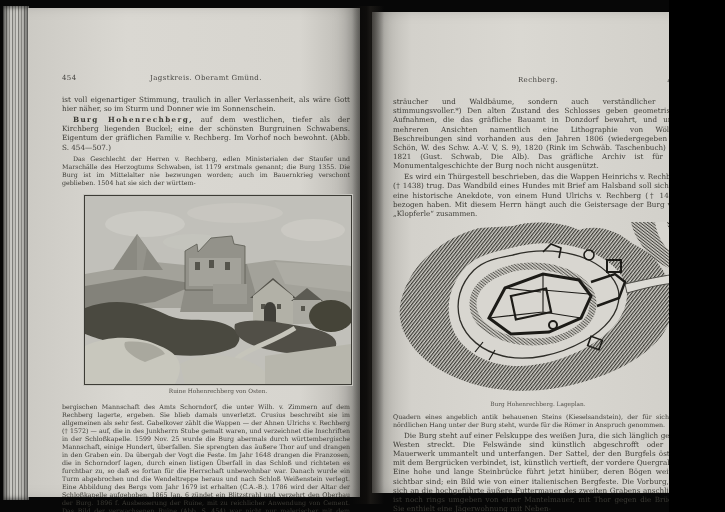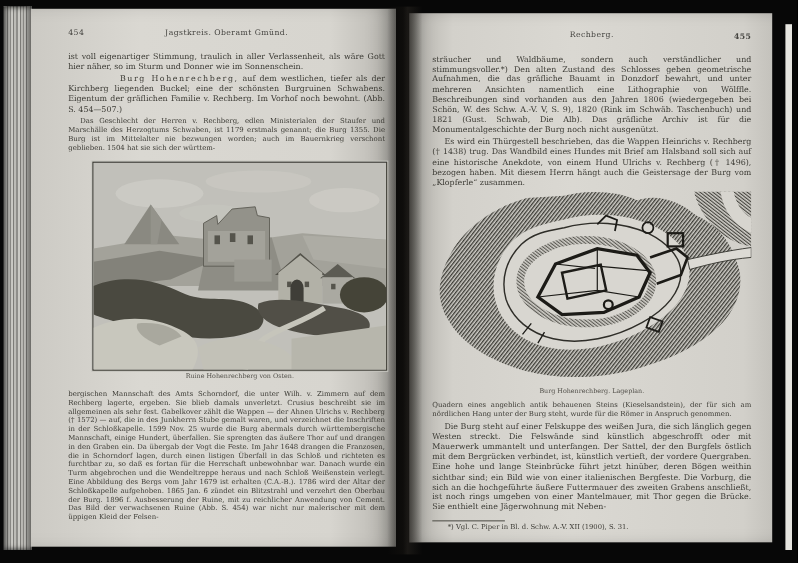--- a/index.html
+++ b/index.html
@@ -1,45 +1,45 @@
 <!DOCTYPE html>
 <html style="--background: #070707; --paper: #d7d5cf; --ink: #3b3a34;"><head>
 <meta charset="utf-8">
 <style>
   html,body{margin:0;padding:0;background:#000;}
-  .stage{position:relative;width:725px;height:512px;background:var(--background,#070707);
+  .stage{position:relative;width:669px;height:512px;background:var(--background,#070707);
          overflow:hidden;font-family:"DejaVu Serif",serif;color:var(--ink,#3b3a34);}
   
   .edges-left{position:absolute;left:3px;top:6px;width:26px;height:494px;
     background:repeating-linear-gradient(90deg,#8f8e8a 0 1px,#cbcac5 1px 3px,#7d7c78 3px 4px,#bdbcb7 4px 6px);
     box-shadow:inset -4px 0 6px rgba(0,0,0,.45), inset 3px 0 5px rgba(0,0,0,.6);}
   .page{position:absolute;}
   .page-left{left:28px;top:8px;width:332px;height:489px;
     background:linear-gradient(90deg,#cccac4,#dad8d2 30%,#d7d5cf 82%,#b7b5af);
     box-shadow:inset -16px 0 20px -12px rgba(0,0,0,.5);}
   .page-right{left:372px;top:12px;width:330px;height:481px;
     background:linear-gradient(90deg,#b2b0aa,#d3d1cb 12%,#dad8d2 45%,#d2d0ca 92%,#c4c2bc);
     box-shadow:inset 14px 0 18px -10px rgba(0,0,0,.55);}
   .gutter{position:absolute;left:352px;top:6px;width:32px;height:498px;
     background:linear-gradient(90deg,rgba(0,0,0,0) 0,rgba(20,18,15,.55) 45%,rgba(35,32,28,.65) 58%,rgba(0,0,0,0) 100%);
     pointer-events:none;}
   .right-strip{position:absolute;left:714px;top:22px;width:6px;height:478px;background:#e6e5e0;}
   .content{position:absolute;}
   .pl-content{left:34px;right:10px;top:18px;}
   .pr-content{left:21px;right:19px;top:16px;}
   .rh{position:relative;height:10px;font-size:7px;letter-spacing:.4px;color:#454440;}
-  .rh-title{display:block;text-align:center;}
+  .rh-title{display:block;text-align:center;margin-top:48px;}
   .rh-no{position:absolute;top:0;}
   .rh-no.l{left:0;}
   .rh-no.r{right:0;font-weight:bold;}
   p{margin:0;}
   .body{font-size:7.2px;line-height:9.2px;text-align:justify;}
   .small{font-size:6.3px;line-height:8px;text-align:justify;}
   .indent{text-indent:11px;}
-  .spaced{letter-spacing:1.4px;font-weight:normal;margin-left:36px;}
+  .spaced{letter-spacing:1.4px;font-weight:bold;}
   .mt-a{margin-top:11px;}
   .mt-b{margin-top:1.5px;}
   .mt-c{margin-top:3px;}
   figure{margin:0;padding:0;}
   .photo-fig{margin:8px 0 0 22px;width:266px;height:188px;border:1px solid #3d3c36;
     background:#b7b6ae;box-shadow:0 0 0 1px #c6c5bf;}
   .photo-fig svg{display:block;}
   .caption{font-size:5.8px;color:#514f49;text-align:center;margin-top:3px;}
   .cap-left{width:268px;margin-left:22px;}
   .map-fig{margin:4px 0 0 0;width:290px;height:176px;}

